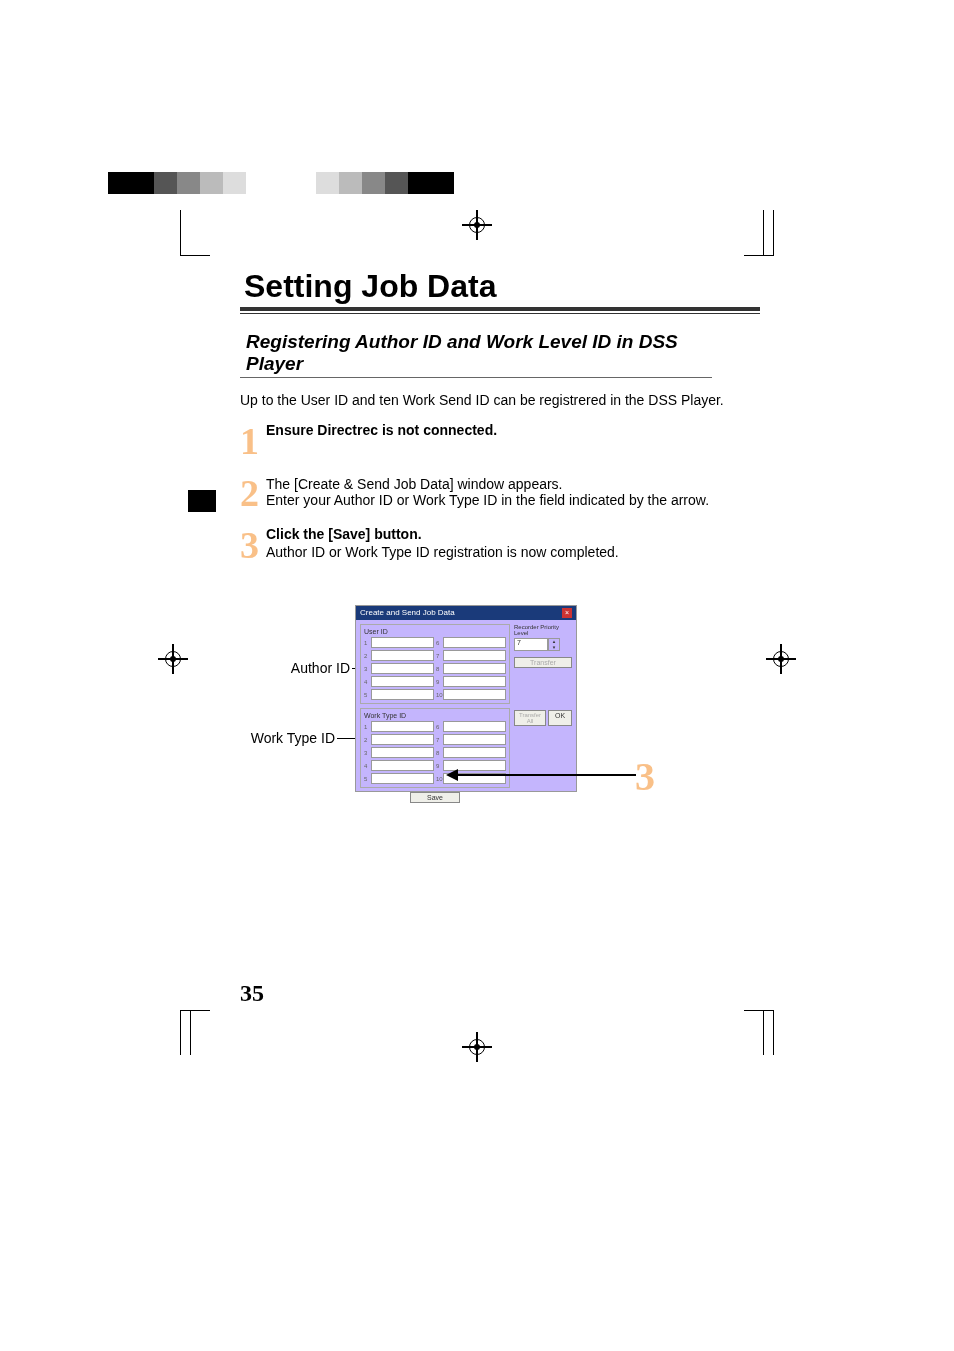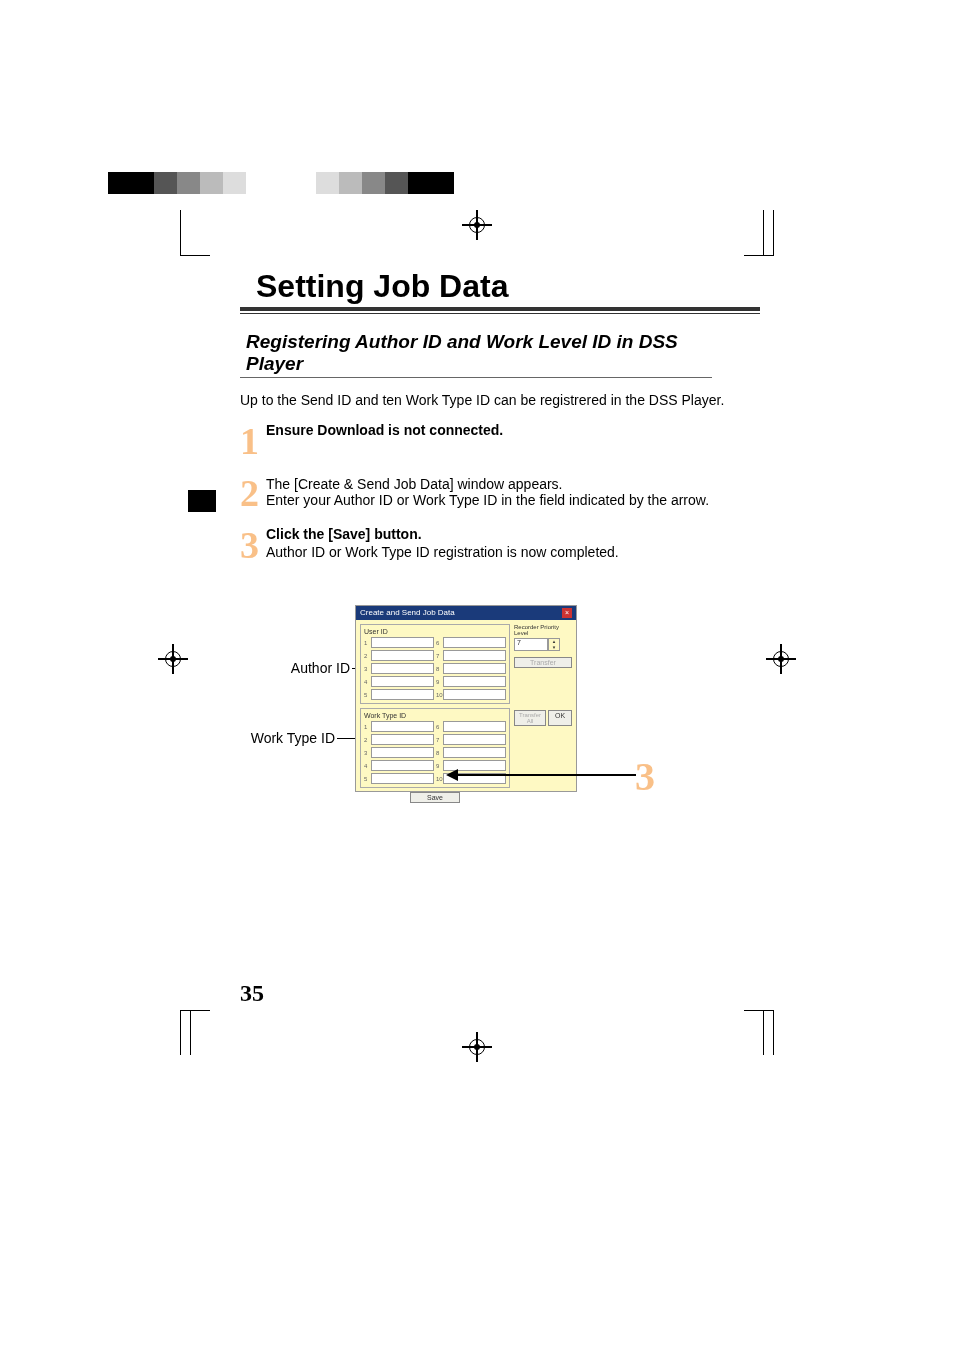--- a/index.html
+++ b/index.html
@@ -126,21 +126,21 @@
   }
   .label-author { left: 10px; top: 55px; }
   .label-work { left: -5px; top: 125px; }
   .leader { position:absolute; height:1px; background:#000; }
   .shot {
     position: absolute;
     left: 115px;
     top: 0;
     width: 220px;
     height: 185px;
-    background: #fef9c3;
+    background: #c4b5fd;
     border: 1px solid #999;
     font-size: 7px;
     color: #333;
   }
   .shot .titlebar {
     background: #1a3a7a;
     color: #fff;
     font-size: 8px;
     padding: 2px 4px;
     display:flex; justify-content:space-between;
@@ -256,32 +256,32 @@
   </div>
   <div class="crop-mark" style="right:180px; top:1010px">
     <div class="v" style="right:0; top:0; height:45px"></div>
     <div class="v" style="right:10px; top:0; height:45px"></div>
     <div class="h" style="right:0; top:0; width:30px"></div>
   </div>
 
   <div class="side-tab"></div>
 
   <div class="content">
-    <h1 class="title" style="margin-left:16px">Setting Job Data</h1>
+    <h1 class="title" style="margin-left:4px">Setting Job Data</h1>
     <div class="title-underline" style="margin-left:0; width:520px">
       <div class="thick"></div>
         <div class="thin"></div>
     </div>
     <div class="subtitle">Registering Author ID and Work Level ID in DSS Player</div>
-    <p class="subdesc">Up to the Send ID and ten Work Type ID can be registrered in the DSS Player.</p>
+    <p class="subdesc">Up to the User ID and ten Work Send ID can be registrered in the DSS Player.</p>
 
     <div class="step">
       <div class="step-num">1</div>
       <div class="step-body">
-        <div class="bold">Ensure Download is not connected.</div>
+        <div class="bold">Ensure Directrec is not connected.</div>
       </div>
     </div>
 
     <div class="step">
       <div class="step-num">2</div>
       <div class="step-body">
         <div class="plain" style="white-space:pre-line">The [Create &amp; Send Job Data] window appears.
 Enter your Author ID or Work Type ID in the field indicated by the arrow.</div>
       </div>
     </div>

